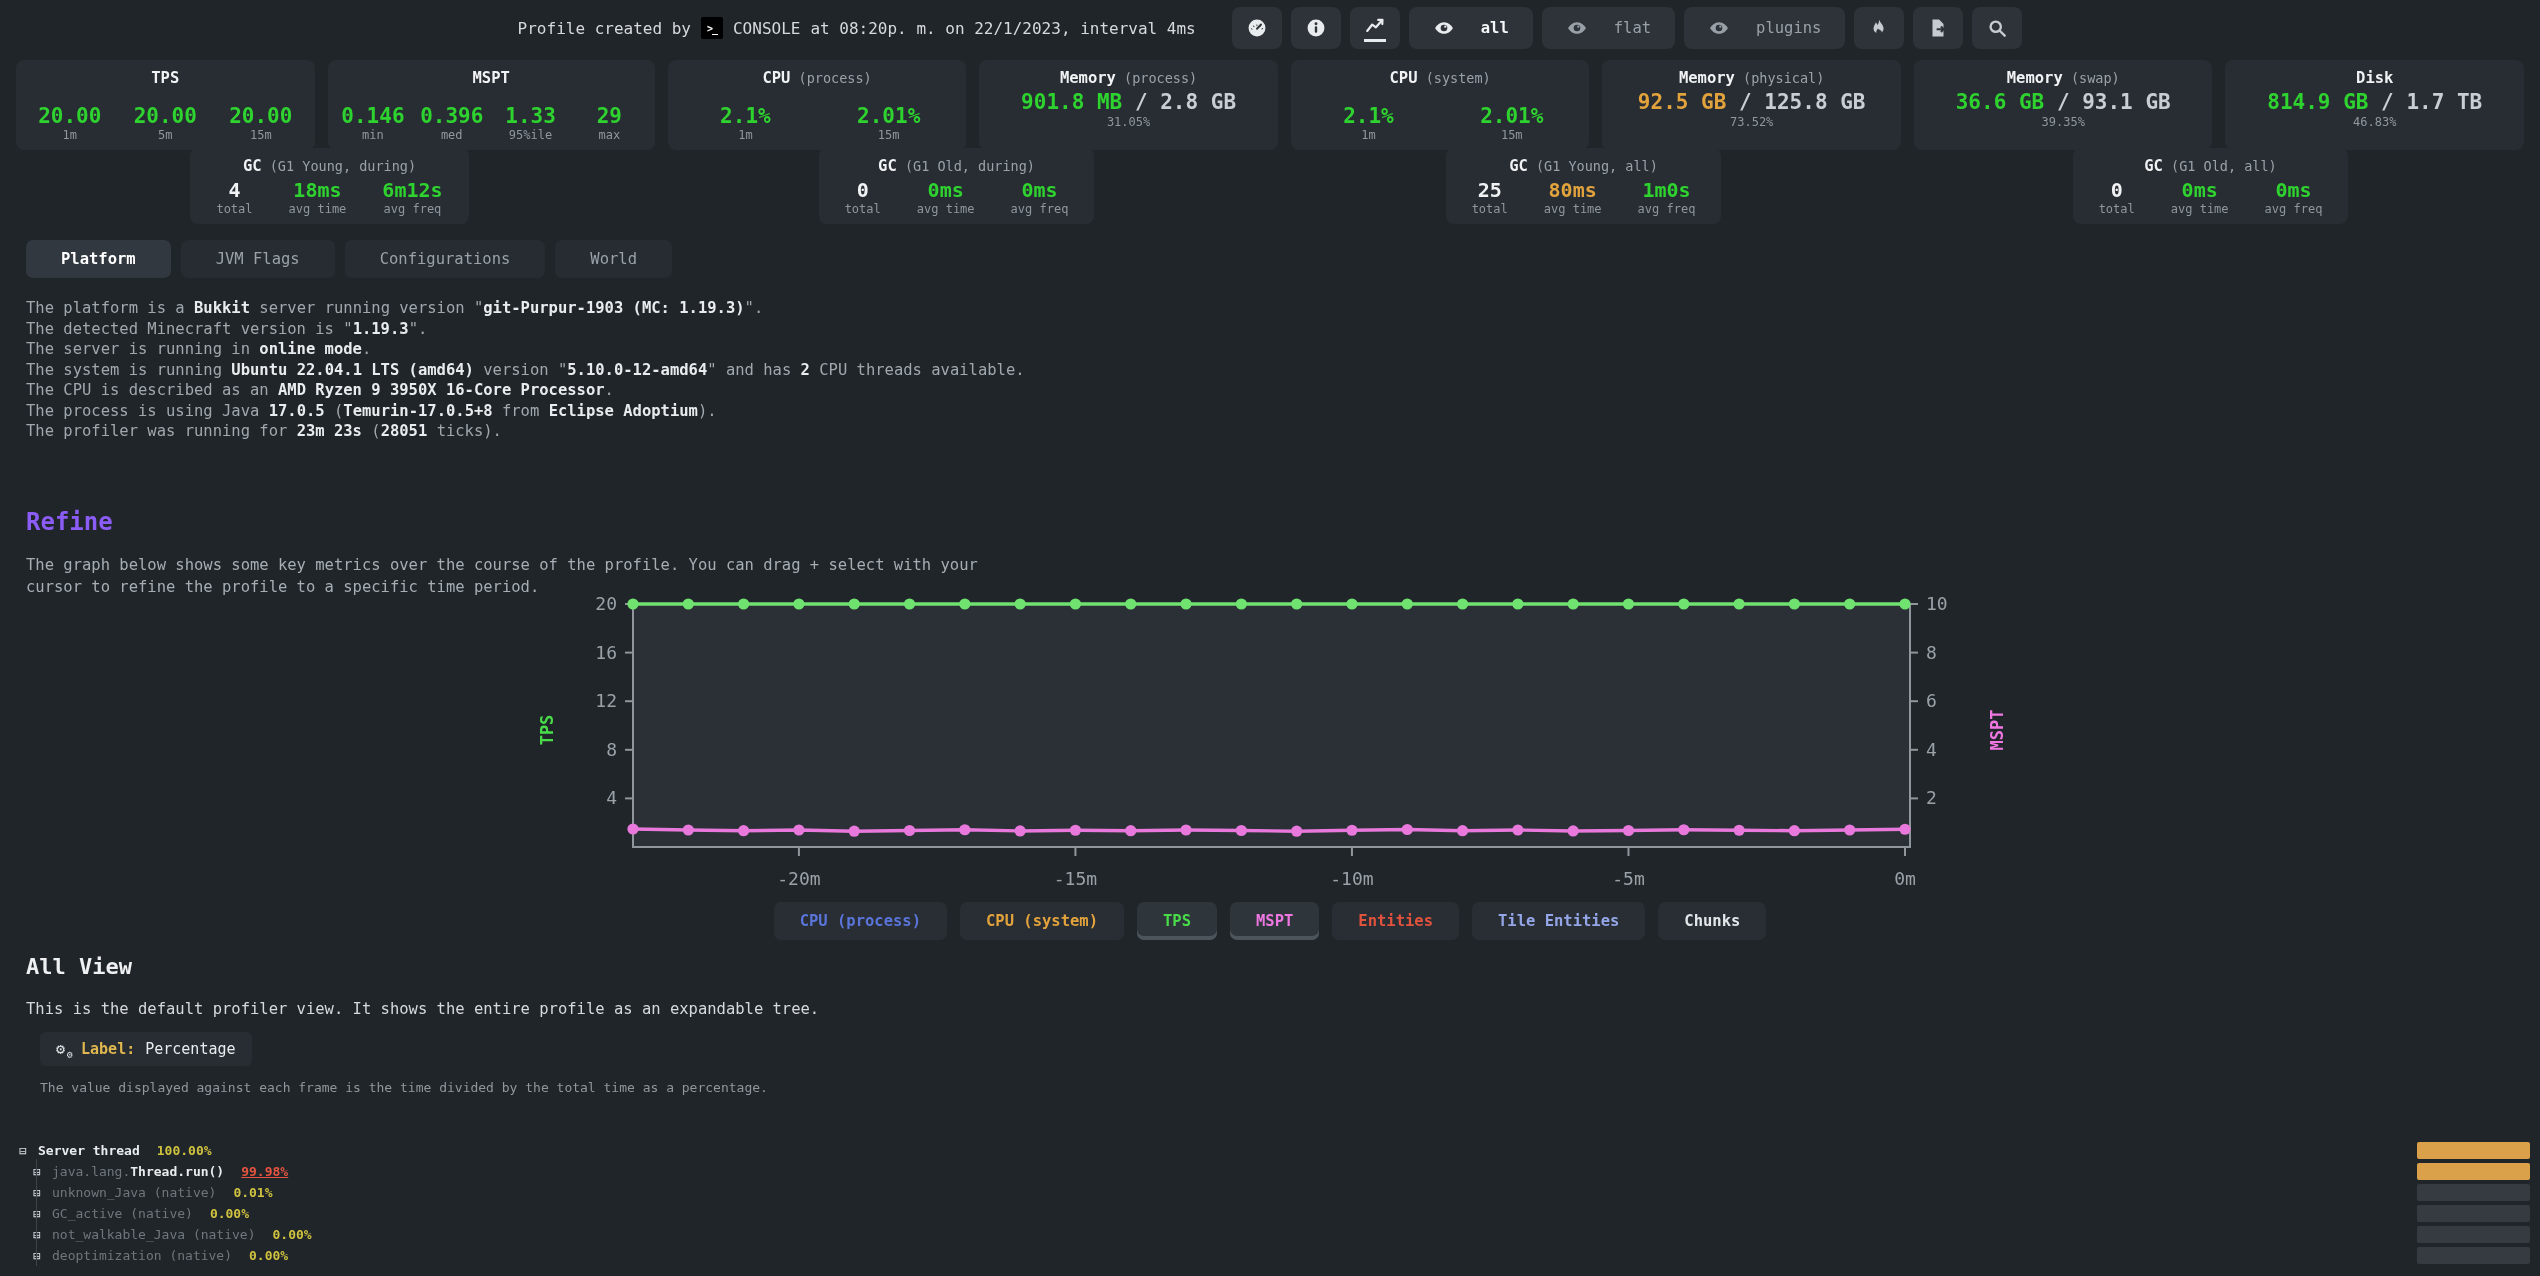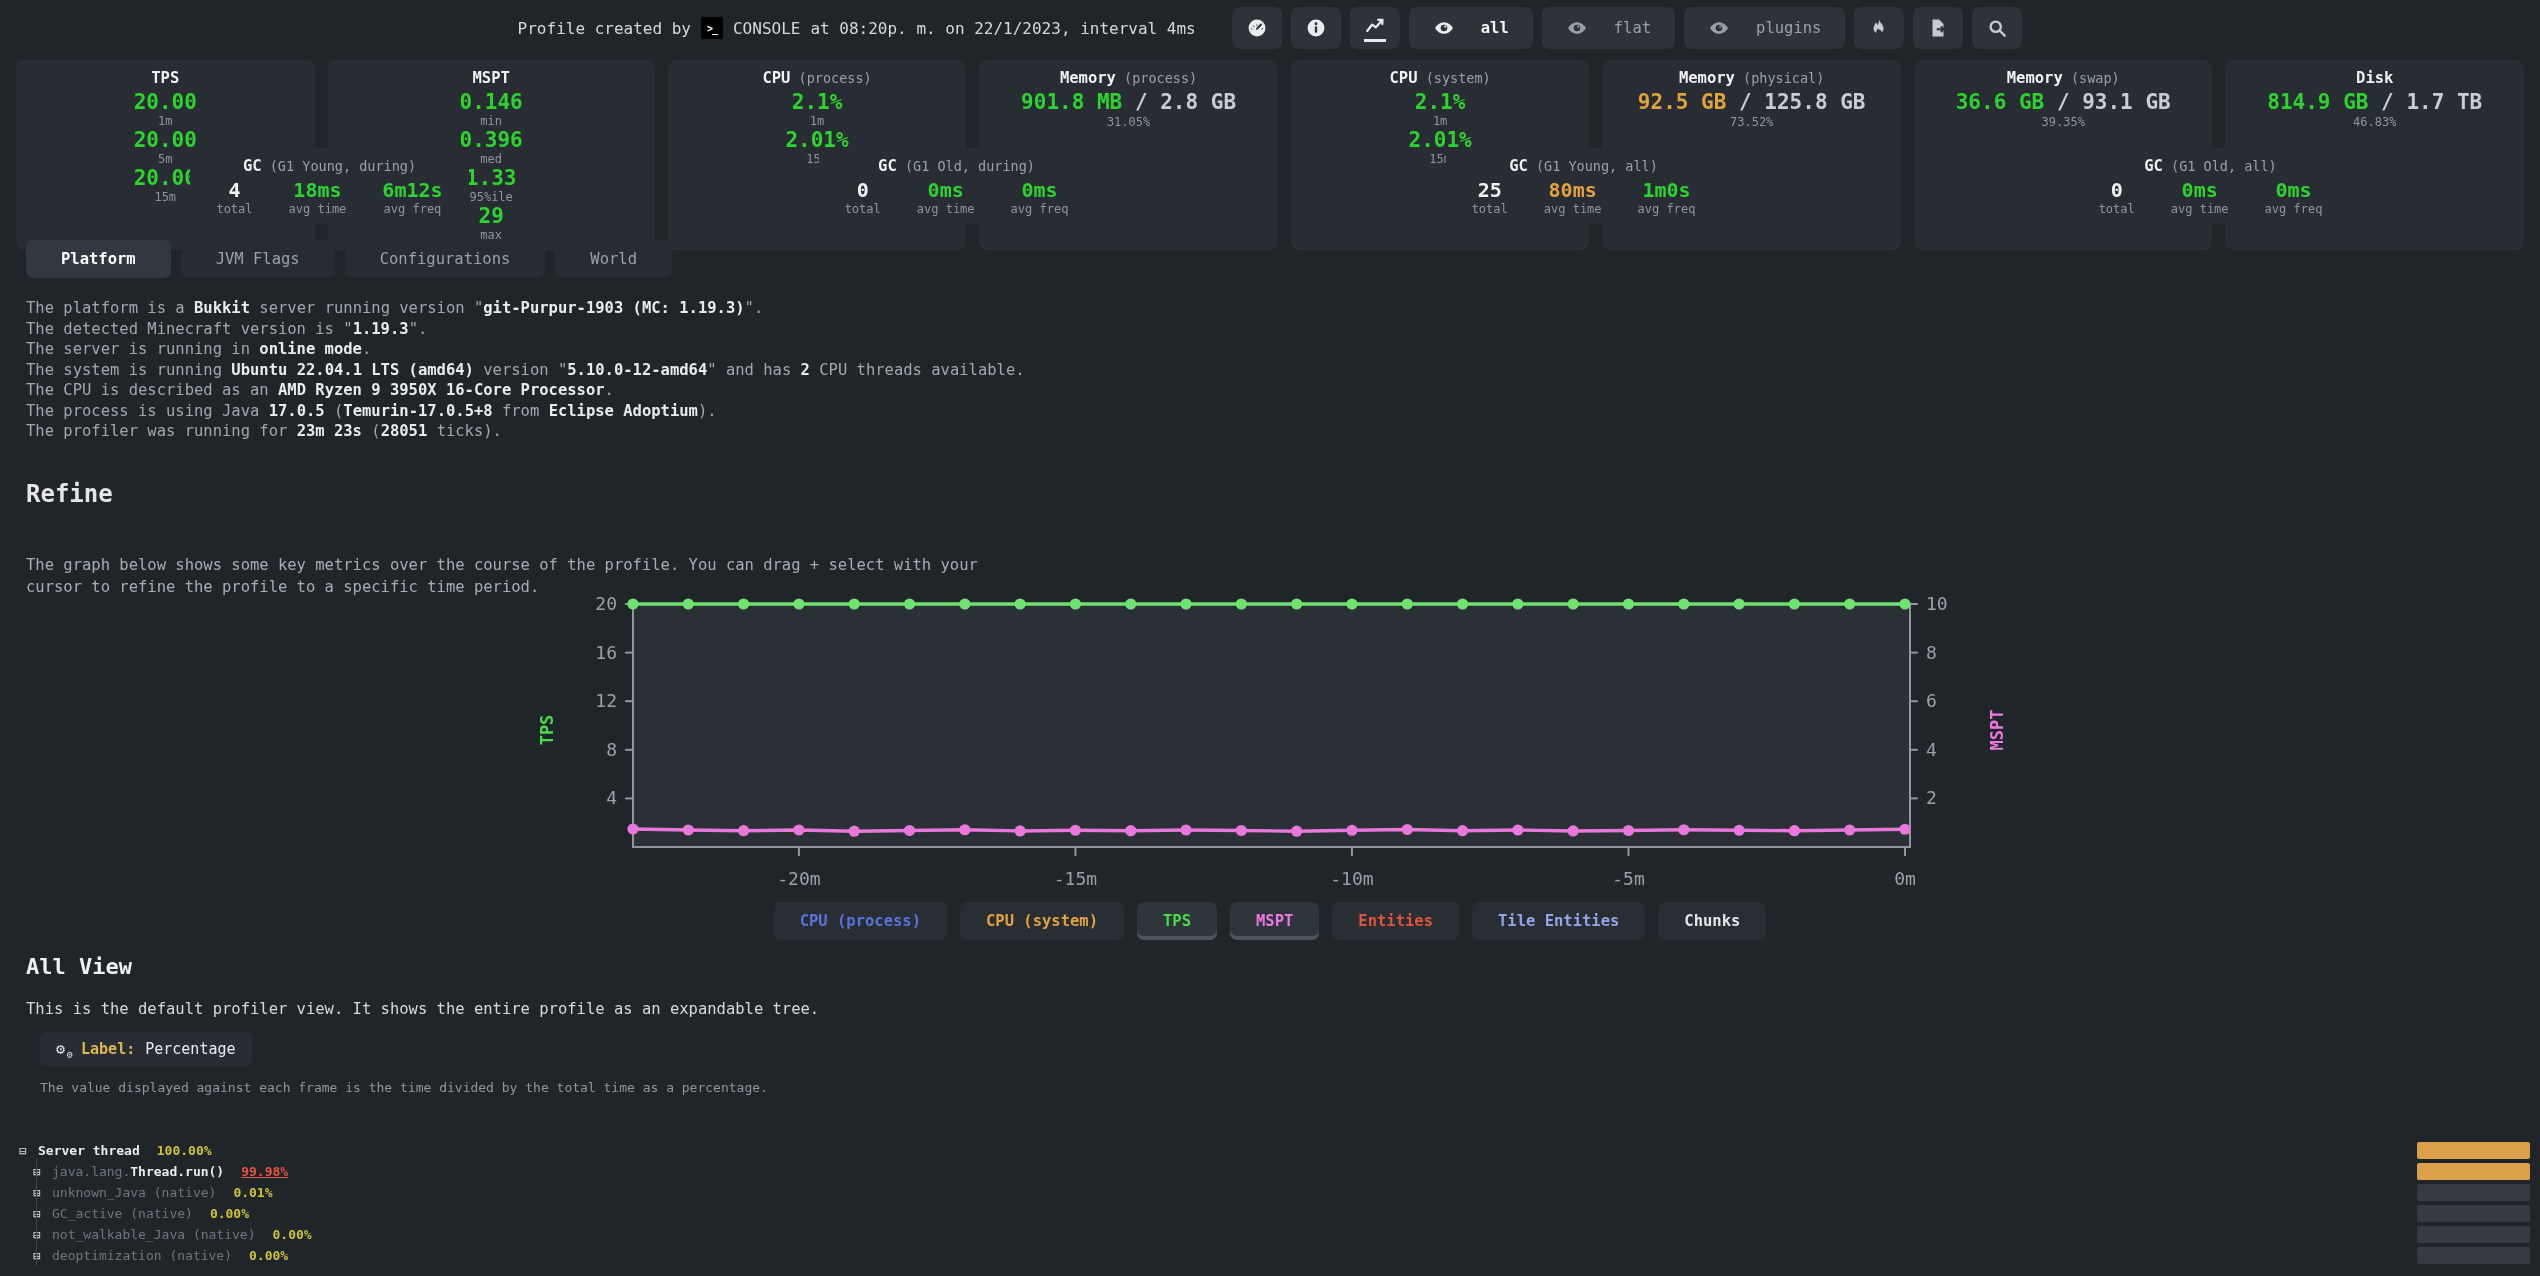--- a/index.html
+++ b/index.html
@@ -26,21 +26,21 @@
   .tile-sel .icn { border-bottom: 3px solid #e9ecee; padding-bottom: 3px; }
   .toggle { padding: 0 24px; }
   .toggle-label { font-size: 15.5px; color: #99a1a7; }
   .toggle-label.on { color: #f4f6f7; font-weight: bold; }
   
   #stats-row { position: absolute; top: 60px; left: 16px; right: 16px; display: flex; gap: 13px; }
   .widget { flex: 1; background: #272d33; border-radius: 8px; padding: 9px 6px 8px; text-align: center; }
   .widget.w-mspt { flex: 1.1; }
   .w-title { font-size: 15.5px; font-weight: bold; color: #f0f2f4; }
   .w-title .sub { font-weight: normal; color: #9aa2a8; font-size: 13.5px; }
-  .w-cols { display: flex; margin-top: 3px; flex-direction: column; }
+  .w-cols { display: flex; margin-top: 17px; }
   .w-col { flex: 1; }
   .w-val { font-size: 21px; font-weight: bold; }
   .w-lab { font-size: 12px; color: #8f979d; }
   .w-frac { font-size: 21px; font-weight: bold; margin-top: 3px; }
   .w-foot { font-size: 12px; color: #8f979d; margin-top: 1px; }
   .c-green { color: #2fd32f; } .c-orange { color: #e2a33d; } .c-white { color: #f0f2f4; }
   .c-light { color: #c9ced3; } .c-gray { color: #6f777d; }
   .c-yellow { color: #cfc23e; } .c-red { color: #e4543f; text-decoration: underline; }
   
   #gc-row { position: absolute; top: 148px; left: 16px; right: 16px; display: flex; }
@@ -51,22 +51,22 @@
   
   #tabs { position: absolute; top: 240px; left: 26px; display: flex; gap: 10px; }
   .tab { background: #262c32; color: #9aa2a8; font-size: 15.5px; padding: 10px 35px;
     border-radius: 7px; cursor: pointer; }
   .tab.active { background: #31383f; color: #ffffff; font-weight: bold; }
   
   #platform-info { position: absolute; top: 298px; left: 26px; font-size: 15.5px;
     line-height: 20.5px; color: #a0a8ae; }
   #platform-info b { color: #e9ecee; }
   
-  #refine-heading { position: absolute; top: 480px; left: 26px; font-size: 24px;
-    font-weight: bold; color: #e5e5e5; }
+  #refine-heading { position: absolute; top: 508px; left: 26px; font-size: 24px;
+    font-weight: bold; color: #8b5cf6; }
   #refine-desc { position: absolute; top: 528px; left: 26px; width: 980px;
     font-size: 15.5px; line-height: 21.5px; color: #a6aeb4; margin-top: 27px; }
   #refine-chart { position: absolute; top: 570px; left: 0; }
   #refine-chart text { font-family: "DejaVu Sans Mono", monospace; }
   #chart-legend { position: absolute; top: 902px; left: 0; right: 0;
     display: flex; justify-content: center; gap: 13px; }
   .legend-btn { background: #282e34; border-radius: 7px; padding: 10px 26px;
     font-size: 15.5px; font-weight: bold; cursor: pointer; }
   .legend-btn.sel { background: #2e353b; box-shadow: inset 0 -4px 0 #4d555c; }
   

